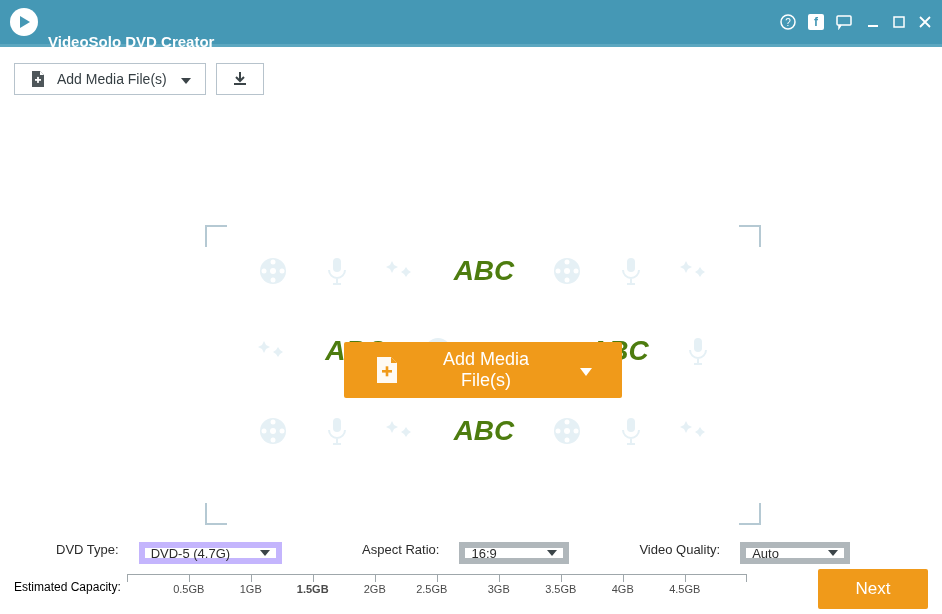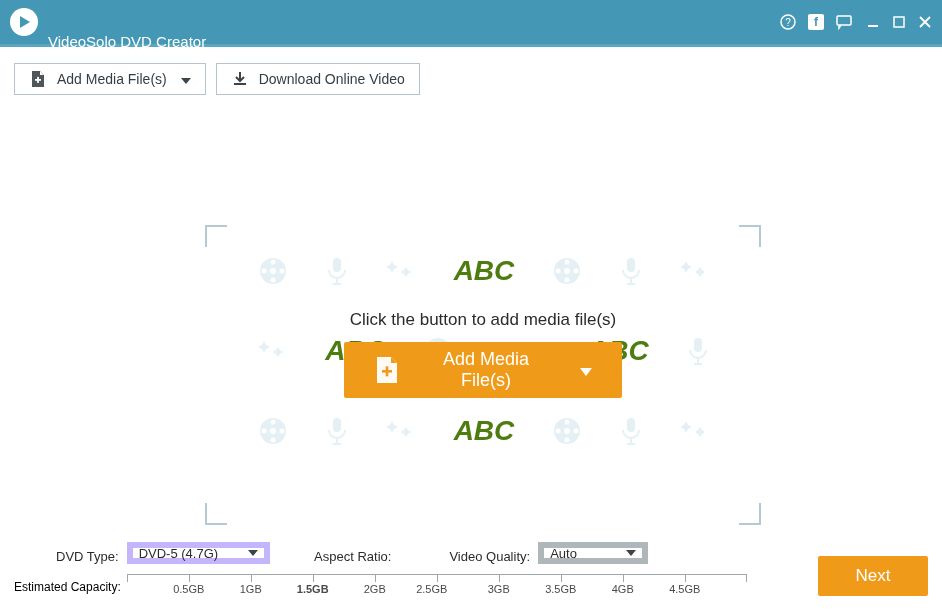--- a/index.html
+++ b/index.html
@@ -28,21 +28,21 @@
     color: #4598b5;
     display: flex;
     align-items: center;
     justify-content: center;
     font-weight: 700;
     font-size: 18px;
     margin-right: 10px;
   }
   .app-title {
     font-size: 15px;
-    font-weight: 400;
+    font-weight: 700;
     margin-top: 39px;
   }
   .titlebar-right {
     margin-left: auto;
     display: flex;
     align-items: center;
     gap: 12px;
   }
   .titlebar-right svg { display: block; }
   .title-icon { cursor: pointer; }
@@ -141,30 +141,30 @@
   
   .bottom {
     position: absolute;
     bottom: 0;
     left: 0;
     right: 0;
     padding: 8px 14px 14px 14px;
   }
   .controls-row {
     display: flex;
-    align-items: flex-end;
-    gap: 8px;
+    align-items: flex-start;
+    gap: 20px;
     margin-bottom: 10px;
   }
   .ctrl-label {
     font-size: 13px;
     color: #2b2b2b;
   }
   .lbl-dvd { margin-left: 42px; }
-  .lbl-aspect { margin-left: 36px; }
+  .lbl-aspect { margin-left: 60px; }
   .lbl-quality { margin-left: 50px; }
   .select-box {
     border: 6px solid #c4b5fd;
     height: 22px;
     padding: 0 6px;
     display: inline-flex;
     align-items: center;
     gap: 30px;
     font-size: 13px;
     color: #2b2b2b;
@@ -207,21 +207,21 @@
   .tick-label {
     position: absolute;
     top: 9px;
     font-size: 11px;
     color: #4a4a4a;
     transform: translateX(-50%);
   }
   .next-btn {
     position: absolute;
     right: 14px;
-    bottom: 18px;
+    bottom: 5px;
     background: #f09a1a;
     color: #fff;
     border: none;
     height: 40px;
     width: 110px;
     font-size: 17px;
     cursor: pointer;
     border-radius: 2px;
   }
 </style>
@@ -290,21 +290,20 @@
         </svg>
     </span>
   </div>
   <div class="tool-btn">
     <span class="icon-box">
       <svg width="18" height="18" viewBox="0 0 18 18">
           <path d="M9 2v8M5 7l4 4 4-4" fill="none" stroke="#3b4448" stroke-width="2"></path>
           <rect x="3" y="13" width="12" height="2" fill="#3b4448"></rect>
         </svg>
     </span>
-    <span>Download Online Video</span>
   </div>
 </div>
 
 <div class="main">
   <div class="dropzone">
     <div class="corner tl"></div>
     <div class="corner tr"></div>
     <div class="corner bl"></div>
     <div class="corner br"></div>
 
@@ -385,21 +384,20 @@
         </svg>
       <svg width="24" height="30" viewBox="0 0 24 30">
           <rect x="8" y="2" width="8" height="14" rx="4" fill="#e5f0f5"></rect>
           <path d="M4 14a8 8 0 0016 0M12 22v6M8 28h8" stroke="#e5f0f5" stroke-width="2" fill="none"></path>
         </svg>
       <svg width="30" height="24" viewBox="0 0 30 24">
           <path d="M6 2l2 4 4 2-4 2-2 4-2-4-4-2 4-2zM20 8l2 3 3 2-3 2-2 3-2-3-3-2 3-2z" fill="#e5f0f5"></path>
         </svg>
     </div>
 
-    <div class="drop-instruction">Click the button to add media file(s)</div>
 
     <button class="add-btn-large">
       <span class="icon-box">
         <svg width="26" height="28" viewBox="0 0 26 28">
             <path fill="#fff" d="M3 1h14l6 6v20H3z" opacity="0.95"></path>
             <path fill="#f09a1a" d="M17 1v6h6"></path>
             <rect x="8" y="14" width="10" height="2.6" fill="#f09a1a"></rect>
             <rect x="11.7" y="10.3" width="2.6" height="10" fill="#f09a1a"></rect>
           </svg>
       </span>
@@ -417,20 +415,26 @@
   <div class="controls-row">
     <span class="ctrl-label lbl-dvd">DVD Type:</span>
     <div class="select-box">
       <span>DVD-5 (4.7G)</span>
       <svg width="10" height="6" viewBox="0 0 10 6">
           <path d="M0 0l5 6 5-6z" fill="#3b4448"></path>
         </svg>
     </div>
 
     <span class="ctrl-label lbl-aspect">Aspect Ratio:</span>
+    <div class="select-box gray">
+      <span>16:9</span>
+      <svg width="10" height="6" viewBox="0 0 10 6">
+          <path d="M0 0l5 6 5-6z" fill="#3b4448"></path>
+        </svg>
+    </div>
 
     <span class="ctrl-label lbl-quality">Video Quality:</span>
     <div class="select-box gray">
       <span>Auto</span>
       <svg width="10" height="6" viewBox="0 0 10 6">
           <path d="M0 0l5 6 5-6z" fill="#3b4448"></path>
         </svg>
     </div>
   </div>
 

